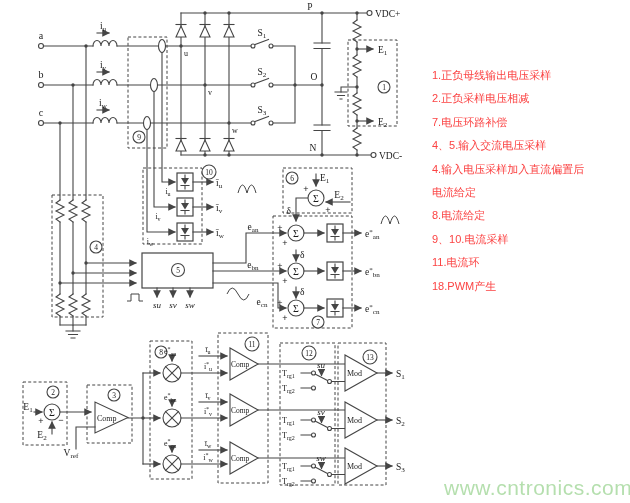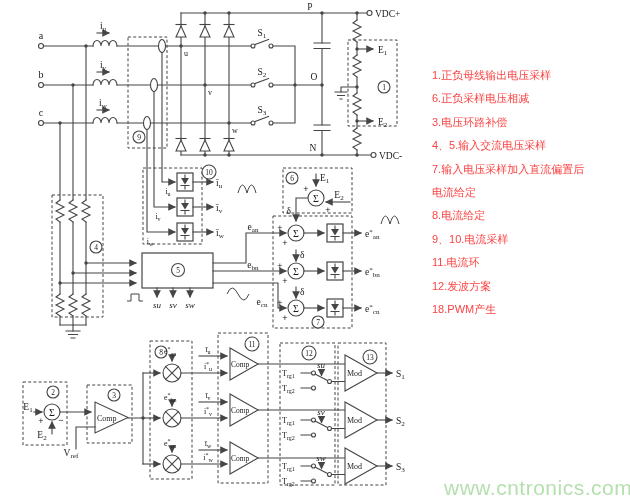--- a/index.html
+++ b/index.html
@@ -424,27 +424,26 @@
   <text class="t8" x="347" y="422.5">Mod</text>
   <text class="t8" x="347" y="468.5">Mod</text>
   <text x="396" y="376.5"><tspan dy="0">S</tspan><tspan dy="2.2" font-size="75%">1</tspan></text>
   <text x="396" y="423.5"><tspan dy="0">S</tspan><tspan dy="2.2" font-size="75%">2</tspan></text>
   <text x="396" y="469.5"><tspan dy="0">S</tspan><tspan dy="2.2" font-size="75%">3</tspan></text>
 </g>
 </svg>
 
 <div class="notes">
   <div>1.正负母线输出电压采样</div>
-  <div>6.正负采样电压相减</div>
-  <div>3.电压环路补偿</div>
+  <div>2.正负采样电压相减</div>
+  <div>7.电压环路补偿</div>
   <div>4、5.输入交流电压采样</div>
-  <div>7.输入电压采样加入直流偏置后</div>
+  <div>4.输入电压采样加入直流偏置后</div>
   <div>电流给定</div>
   <div>8.电流给定</div>
   <div>9、10.电流采样</div>
   <div>11.电流环</div>
-  <div>12.发波方案</div>
   <div>18.PWM产生</div>
 </div>
 
 <div class="wm">www.cntronics.com</div>
 
 </div>
 
 </body></html>

